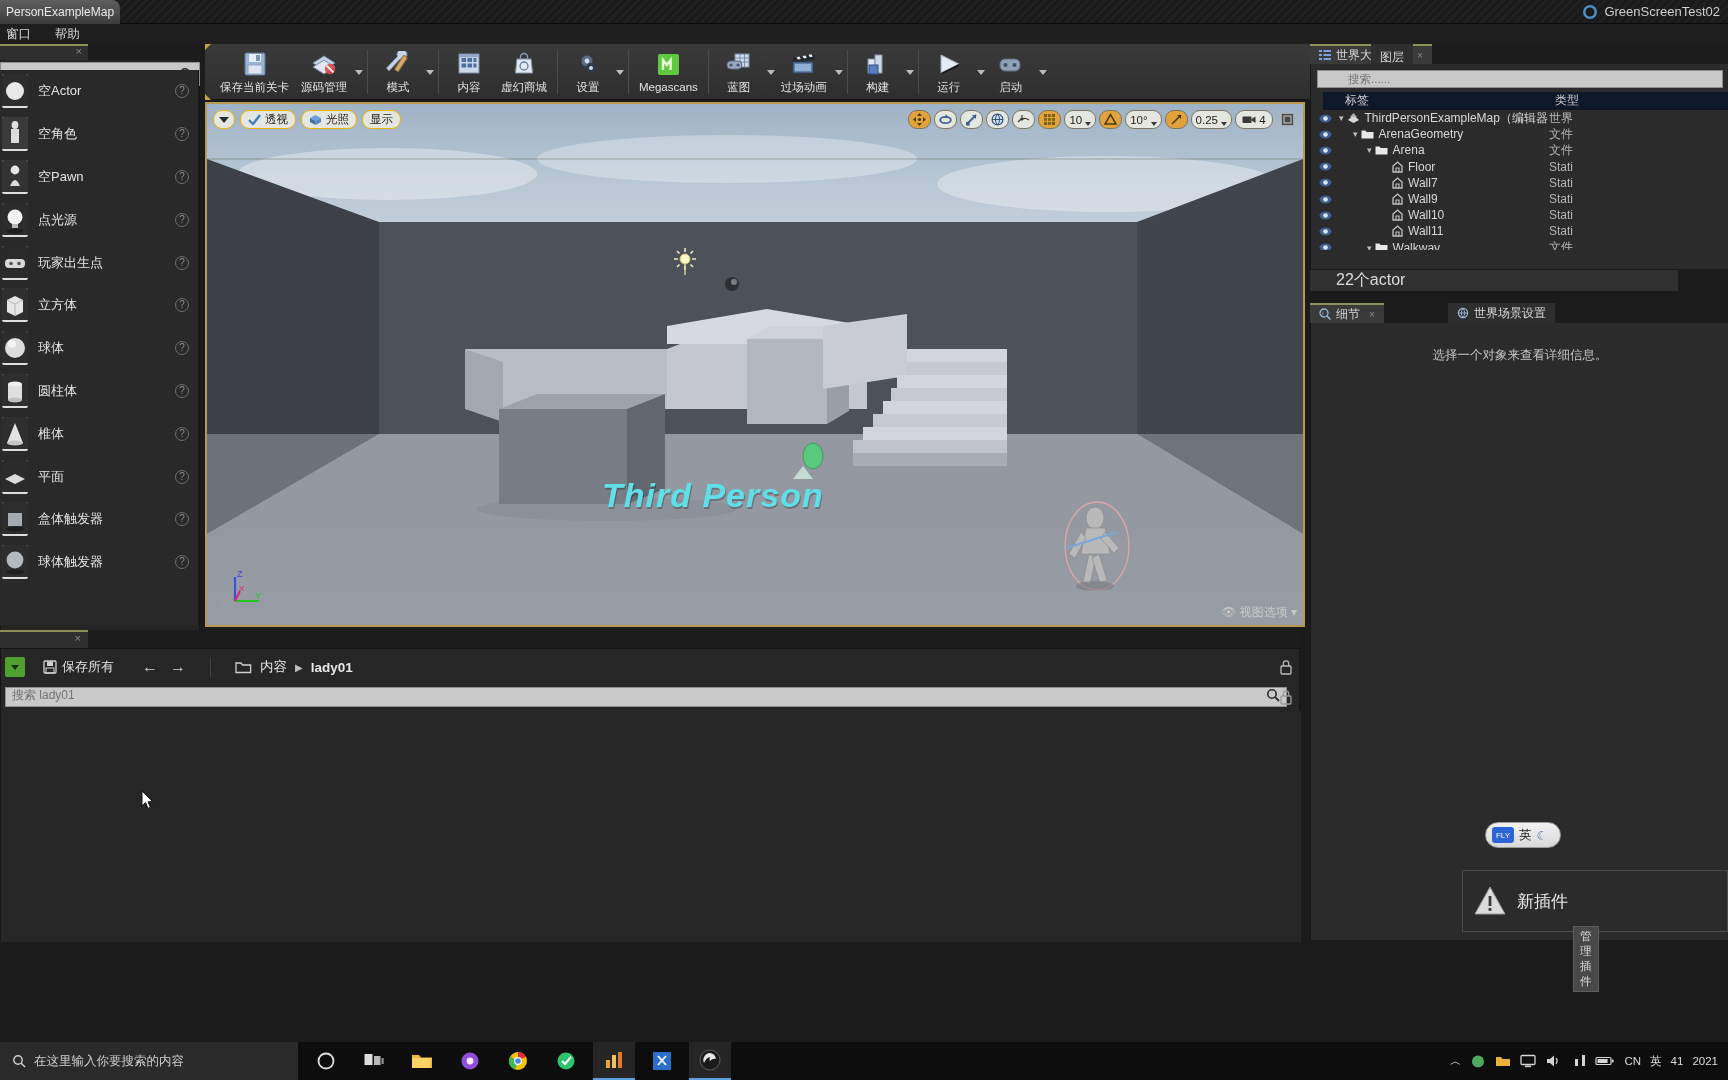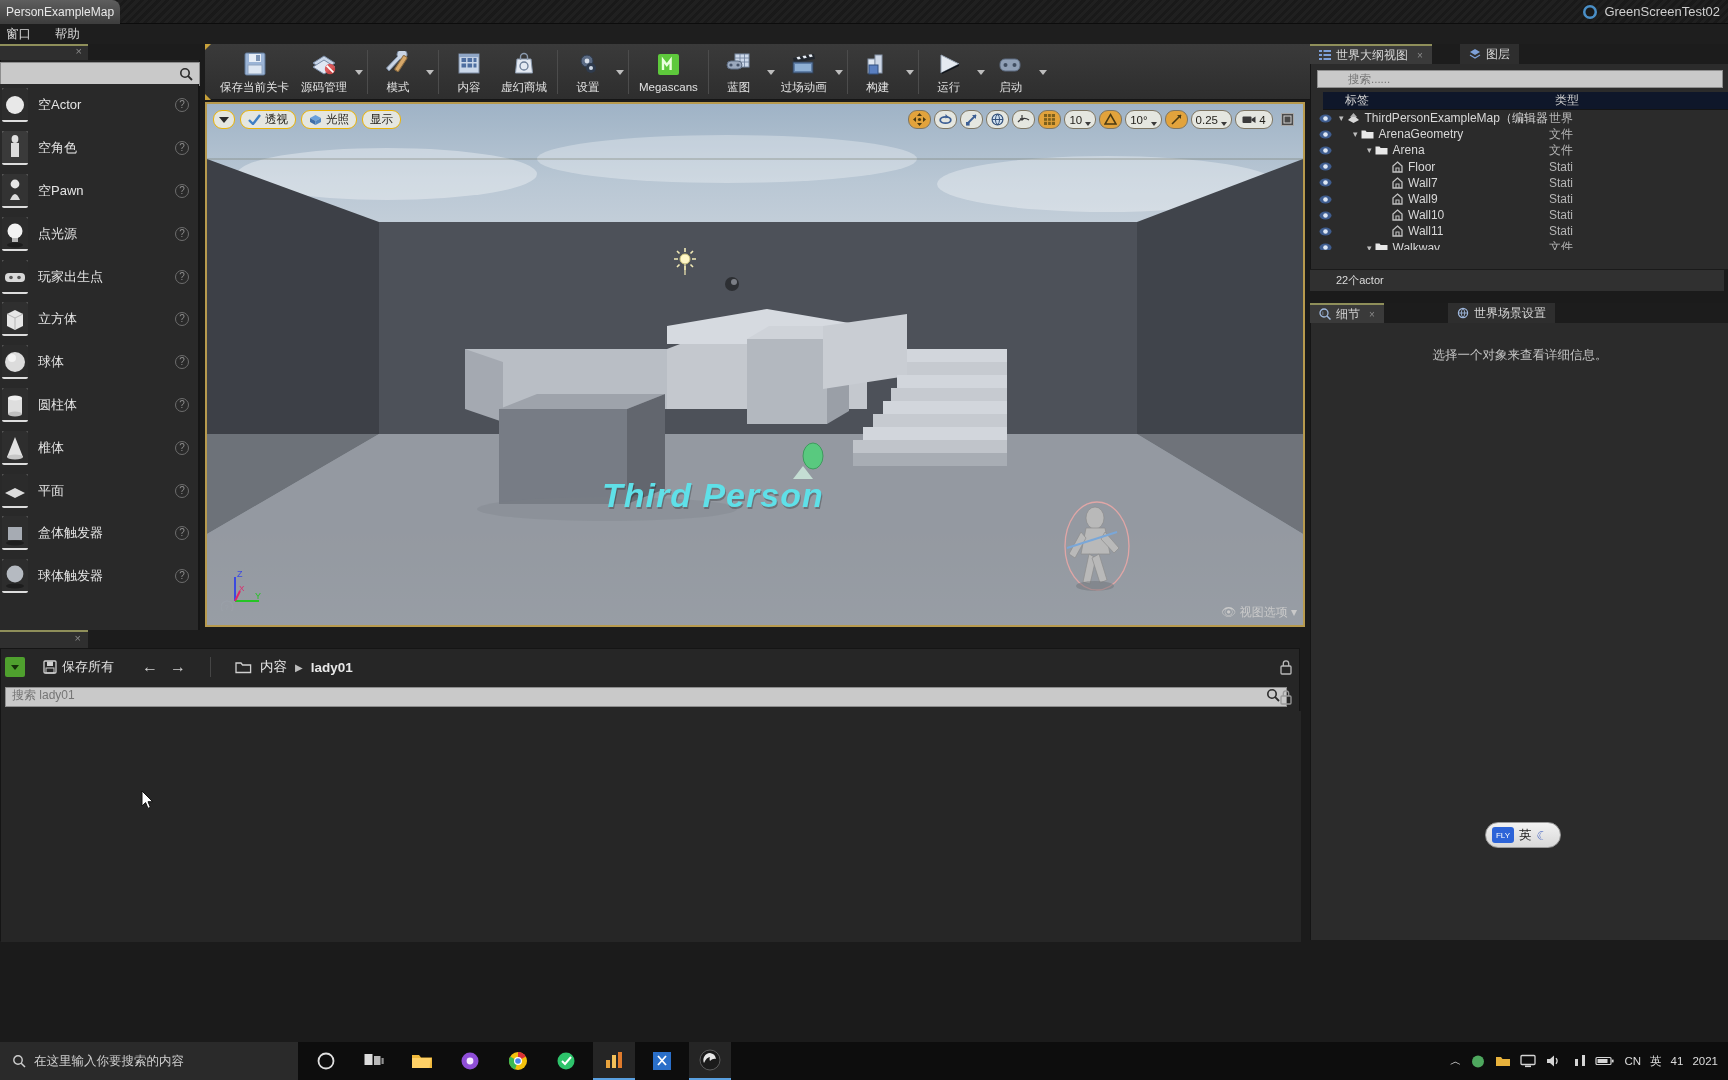--- a/index.html
+++ b/index.html
@@ -45,21 +45,21 @@
   .leftpanel { position:absolute; left:0; top:44px; width:200px; height:600px; background:#242424;
     border:1px solid #151515;}
   .lp-tabbar { position:absolute; left:0; top:44px; width:200px; height:16px; background:#1c1c1c;}
   .lp-tab { position:absolute; left:0; top:44px; width:88px; height:16px; background:#2f2f2f;
     border-top:2px solid #8f8f5a; }
   .lp-tab .x { position:absolute; right:6px; top:-1px; font-size:11px; color:#8a8a8a;}
   .lp-search { position:absolute; left:0; top:62px; width:200px; height:24px;
     background:#c9c9c9; border:1px solid #8d8d8d; display:flex; align-items:center; padding:0 6px;}
   .lp-search input { flex:1; border:0; background:transparent; outline:none; font-size:12px; color:#1b1b1b;
     font-family:inherit;}
-  .lp-list { position:absolute; left:0; top:84px; width:199px; height:555px; background:#292929;
+  .lp-list { position:absolute; left:0; top:70px; width:199px; height:555px; background:#292929;
     border-right:1px solid #151515; }
   .lp-row { height:42.8px; display:flex; align-items:center; position:relative; padding-left:2px;}
   .lp-thumb { width:26px; height:34px; border-radius:2px; margin-right:10px;
     background:linear-gradient(160deg,#e6e6e6,#8e8e8e); position:relative; overflow:hidden;
     border-bottom:2px solid #ddd;}
   .lp-label { font-size:13px; color:#e4e4e4; }
   .lp-help { position:absolute; right:9px; top:50%; transform:translateY(-50%);
     width:14px;height:14px; border-radius:50%; border:1px solid #6d6d6d; color:#8d8d8d;
     font-size:10px; text-align:center; line-height:12px;}
 
@@ -120,22 +120,22 @@
   .ol-search input{flex:1;border:0;background:transparent;outline:none;font-size:11.5px;color:#6a6a6a;font-family:inherit;margin-left:24px;}
   .ol-head { position:absolute; left:12px; top:28px; width:412px; height:18px; background:#0f172a;
     display:flex; align-items:center; border-bottom:1px solid #141414;}
   .ol-head .c1 { padding-left:22px; font-size:12px; color:#d0d0d0;}
   .ol-head .c2 { position:absolute; left:232px; font-size:12px; color:#d0d0d0;}
   .ol-rows { position:absolute; left:6px; top:46px; width:412px; height:140px; overflow:hidden;}
   .ol-row { height:16.2px; display:flex; align-items:center; position:relative; font-size:12px; color:#d8d8d8;}
   .ol-eye { width:16px; display:flex;align-items:center;justify-content:center; }
   .ol-type { position:absolute; left:232px; font-size:12px; color:#b5b5b5; white-space:nowrap;}
   .ol-name { white-space:nowrap; }
-  .ol-footer { position:absolute; left:1310px; top:269px; width:414px; height:22px; background:#303030;
-    display:flex; align-items:center; padding-left:26px; font-size:11px; color:#dcdcdc;
+  .ol-footer { position:absolute; left:1310px; top:269px; width:368px; height:22px; background:#303030;
+    display:flex; align-items:center; padding-left:26px; font-size:16px; color:#dcdcdc;
     border-top:1px solid #1a1a1a;}
   .det-tabbar { position:absolute; left:1310px; top:303px; width:418px; height:20px; background:#1c1c1c;}
   .details { position:absolute; left:1310px; top:323px; width:418px; height:617px; background:#2b2b2b;
     border-left:1px solid #151515;}
   .det-msg { position:absolute; left:0; top:24px; width:418px; text-align:center;
     font-size:12.5px; color:#c5c5c5;}
 
   
   .ime { position:absolute; left:1485px; top:822px; width:76px; height:26px; border-radius:13px;
     background:linear-gradient(180deg,#f2f2f2,#d8d8d8); border:1px solid #9a9a9a;
@@ -758,21 +758,21 @@
           <rect x="0" y="5" width="3" height="2"></rect>
           <rect x="0" y="9" width="3" height="2"></rect>
           <rect x="4.5" y="1" width="7.5" height="2"></rect>
           <rect x="4.5" y="5" width="7.5" height="2"></rect>
           <rect x="4.5" y="9" width="7.5" height="2"></rect>
         </g>
       </svg>
     <span>世界大纲视图</span>
     <span class="x">×</span>
   </div>
-  <div class="rtab" style="left:1460px;">
+  <div class="rtab" style="left:1371px;flex-direction:column;">
     <svg width="12" height="12" viewBox="0 0 12 12">
         <path d="M6 1 L11 4 L6 7 L1 4 Z" fill="#7da0d8"></path>
         <path d="M1 7 L6 10 L11 7" fill="none" stroke="#7da0d8" stroke-width="1.2"></path>
       </svg>
     <span>图层</span>
   </div>
 
   <div class="outliner">
     <div class="ol-search">
       <input placeholder="搜索......" style="">
@@ -967,20 +967,31 @@
   <div class="details">
     <div class="det-msg">选择一个对象来查看详细信息。</div>
   </div>
 
   <div class="ime">
     <span class="ime-logo">FLY</span>
     <span>英</span>
     <span style="color:#4060c0;">☾</span>
   </div>
 
+  <div class="plugin-toast">
+    <svg width="34" height="34" viewBox="0 0 34 34">
+      <path d="M17 3 L32 30 H2 Z" fill="#dcdcdc" stroke="#9a9a9a"></path>
+        <rect x="15.6" y="12" width="2.8" height="10" fill="#3a3a3a"></rect>
+        <rect x="15.6" y="24" width="2.8" height="2.8" fill="#3a3a3a"></rect>
+    </svg>
+    <div style="position:relative;">
+      <div class="pt-title">新插件</div>
+      <div class="pt-btn">管理插件</div>
+    </div>
+  </div>
 
   <div class="taskbar">
     <div class="tb-search">
       <svg width="14" height="14" viewBox="0 0 14 14" style="margin-right:8px;">
           <circle cx="6" cy="6" r="4.2" fill="none" stroke="#cfcfcf" stroke-width="1.4"></circle>
           <path d="M9.2 9.2 L13 13" stroke="#cfcfcf" stroke-width="1.5"></path>
         </svg>
       <span>在这里输入你要搜索的内容</span>
     </div>
     <div class="tb-icons">

